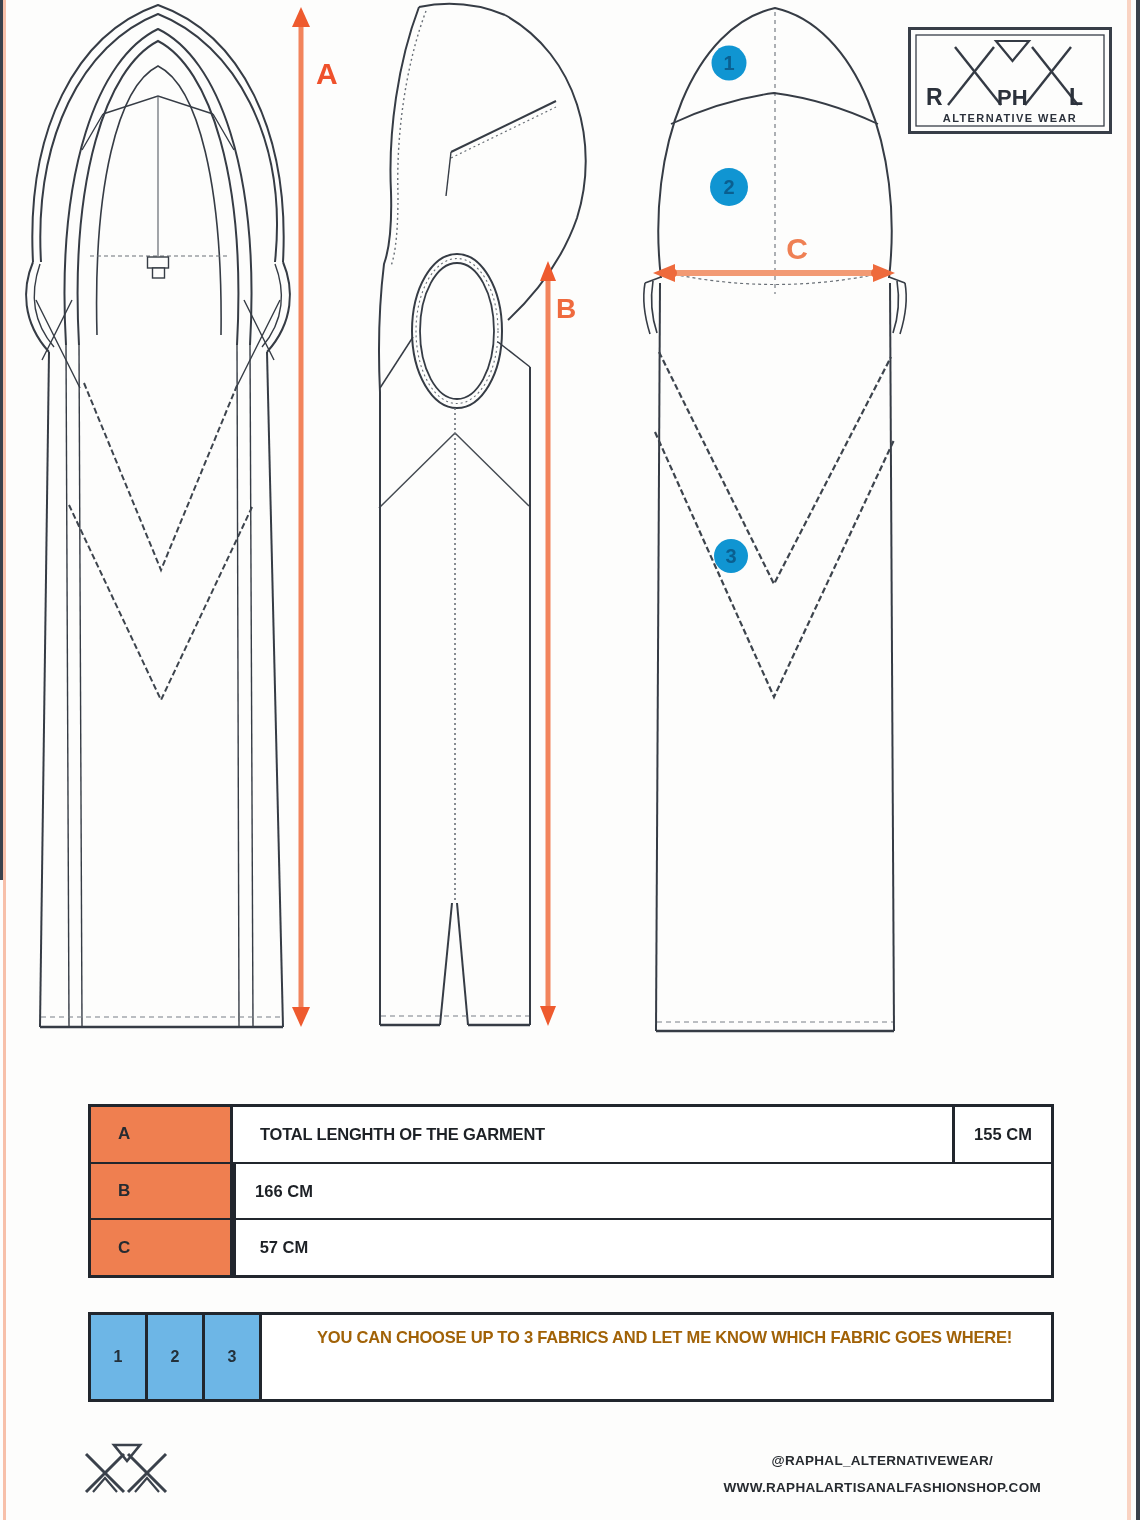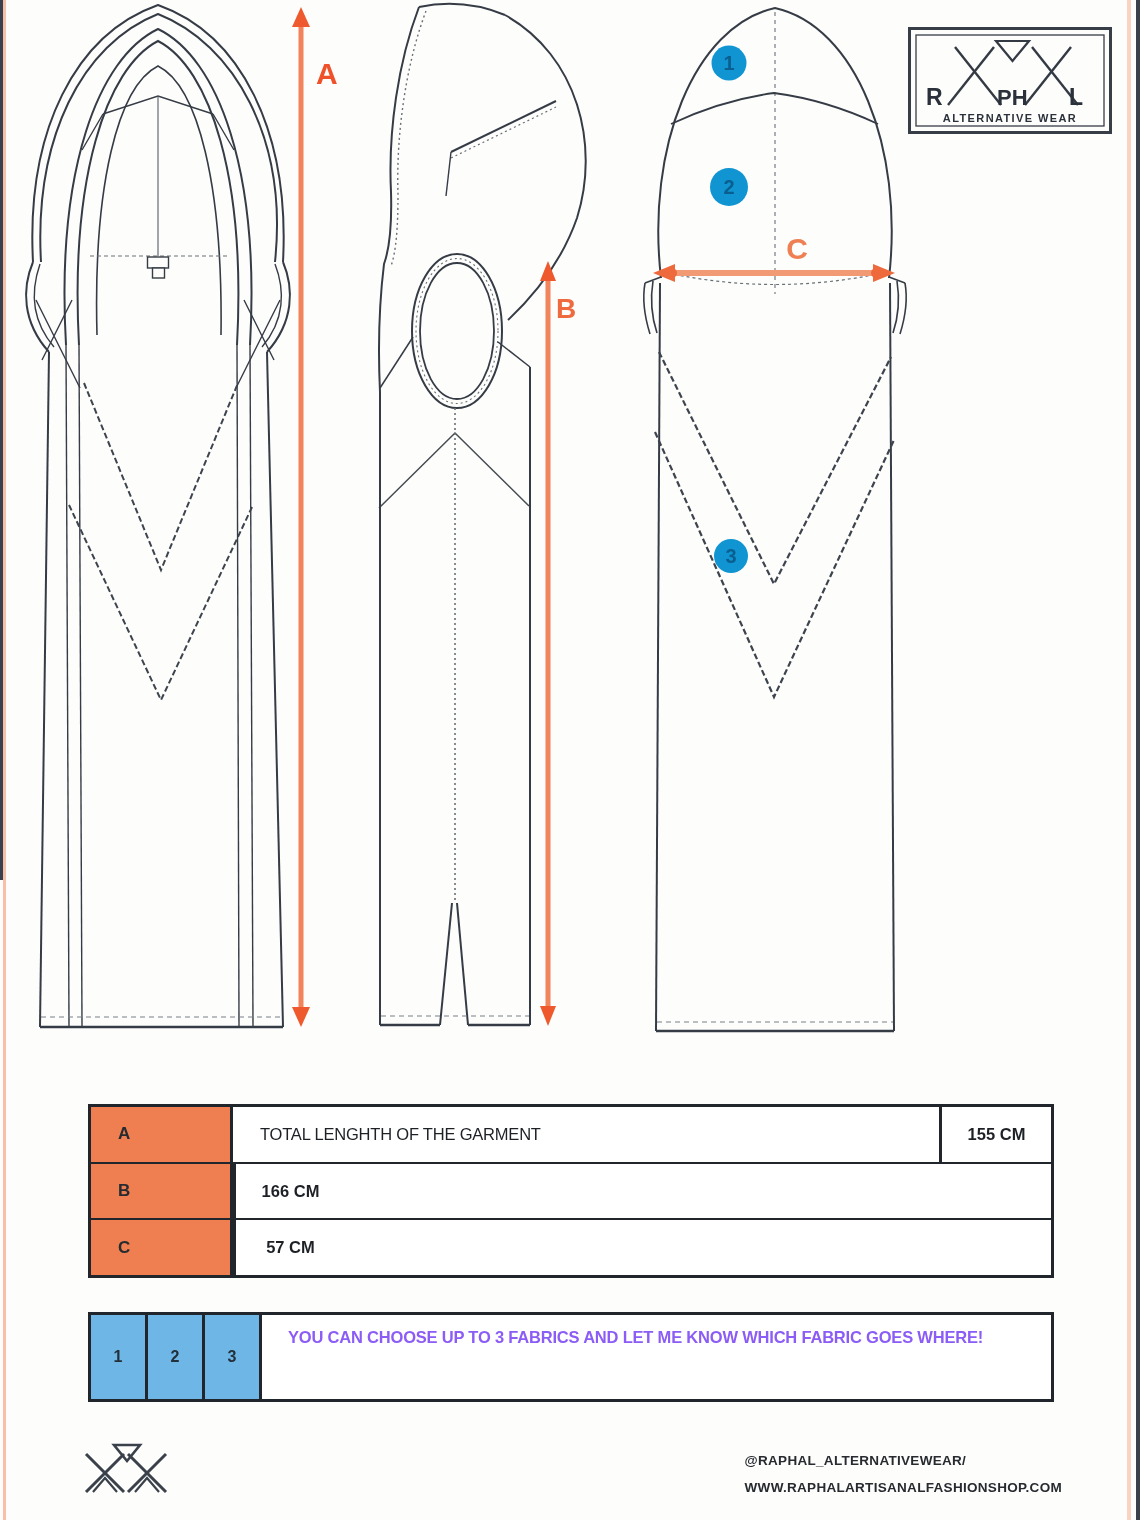--- a/index.html
+++ b/index.html
@@ -14,34 +14,34 @@
   .edge-right-dark{left:1136px;top:0;width:4px;height:1520px;background:#3a414b;}
 
   
   .meas-table{left:88px;top:1104px;width:966px;height:174px;border:3px solid #21262d;
               box-sizing:border-box;display:flex;flex-direction:column;background:#fff;}
   .mrow{flex:1;display:flex;border-top:2px solid #21262d;min-height:0;}
   .mrow:first-child{border-top:none;}
   .mkey{width:142px;background:#ef7f50;border-right:3px solid #21262d;display:flex;align-items:center;
         padding-left:27px;box-sizing:border-box;font-size:17px;font-weight:bold;color:#262b31;}
   .mlabel{flex:1;display:flex;align-items:center;padding-left:27px;box-sizing:border-box;
-          font-size:16.5px;font-weight:normal;letter-spacing:-0.2px;white-space:pre;color:#1d2126;}
-  .mvalue{width:112px;border-left:3px solid #21262d;display:flex;align-items:center;justify-content:center;
+          font-size:16.5px;font-weight:bold;letter-spacing:-0.2px;white-space:pre;color:#1d2126;}
+  .mvalue{width:99px;border-left:3px solid #21262d;display:flex;align-items:center;justify-content:center;
           box-sizing:border-box;font-size:16.5px;font-weight:bold;color:#1d2126;}
 
   
   .fabric-table{left:88px;top:1312px;width:966px;height:90px;border:3px solid #21262d;
                 box-sizing:border-box;display:flex;background:#fff;}
   .fcell{width:57px;background:#6db6e6;border-right:3px solid #21262d;display:flex;align-items:center;
          justify-content:center;box-sizing:border-box;font-size:16px;font-weight:bold;color:#23303a;}
   .fnote{flex:1;padding:13px 10px 0 26px;box-sizing:border-box;font-size:16.5px;font-weight:bold;
-         letter-spacing:-0.2px;color:#8b5cf6;}
-
-  
-  .social{right:78px;top:1447px;text-align:left;font-size:13.5px;font-weight:bold;color:#272b30;
+         letter-spacing:-0.2px;color:#a16207;text-align:center;}
+
+  
+  .social{right:99px;top:1447px;text-align:center;font-size:13.5px;font-weight:bold;color:#272b30;
           line-height:27px;letter-spacing:0.3px;}
 
   svg text{font-family:"Liberation Sans",sans-serif;}
 </style>
 </head>
 <body>
 
 <div class="page">
 
   <div class="abs edge-left-dark"></div>

